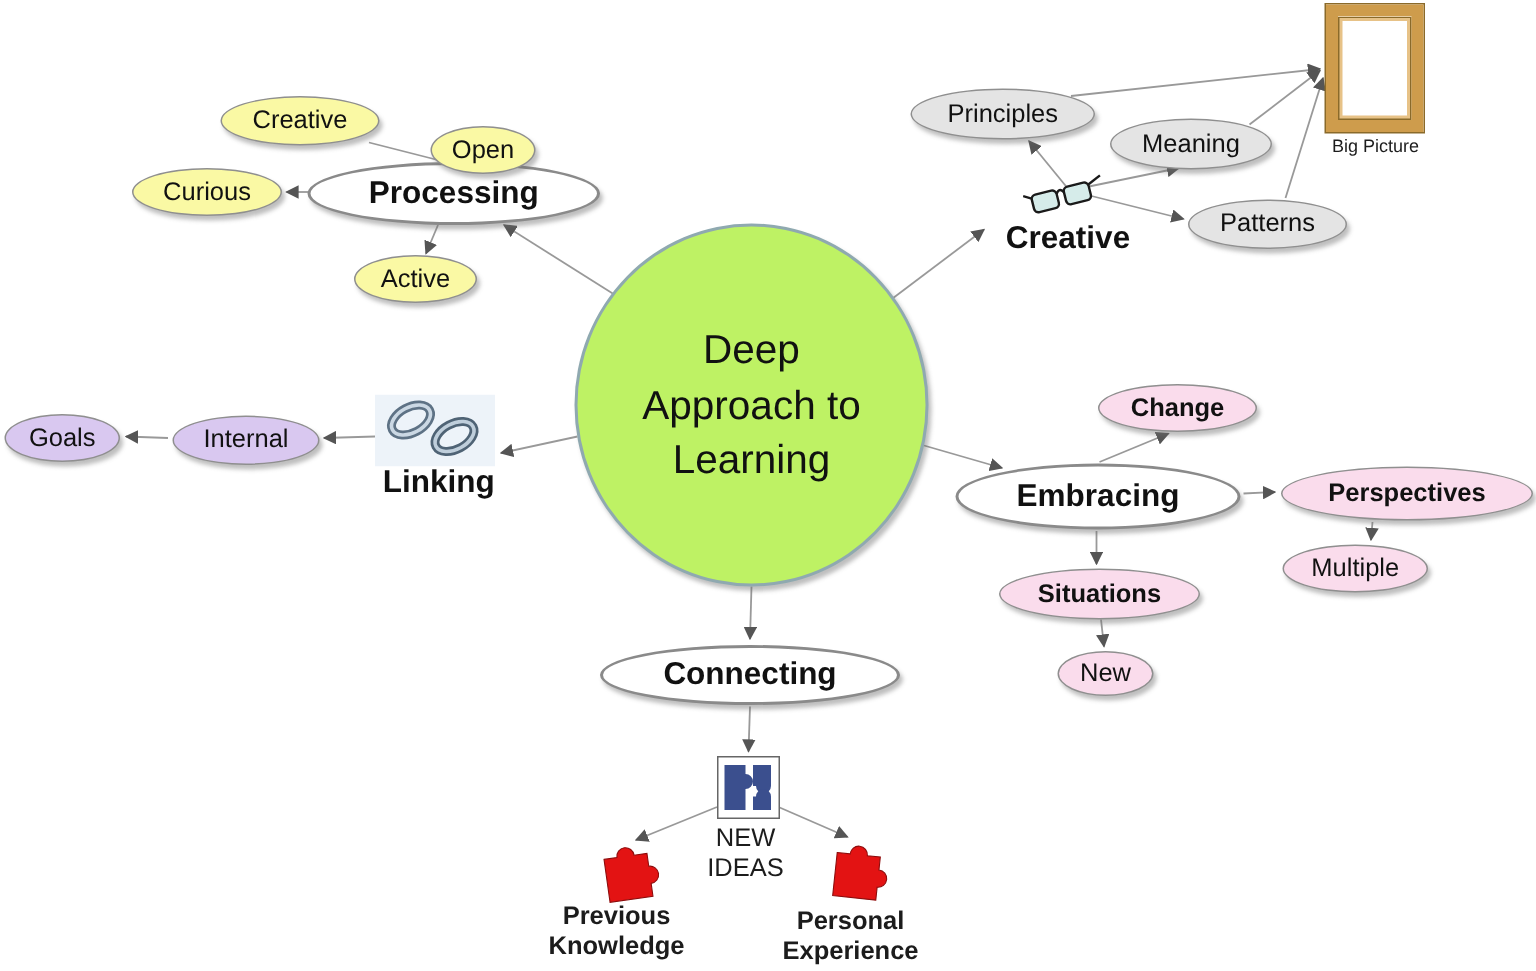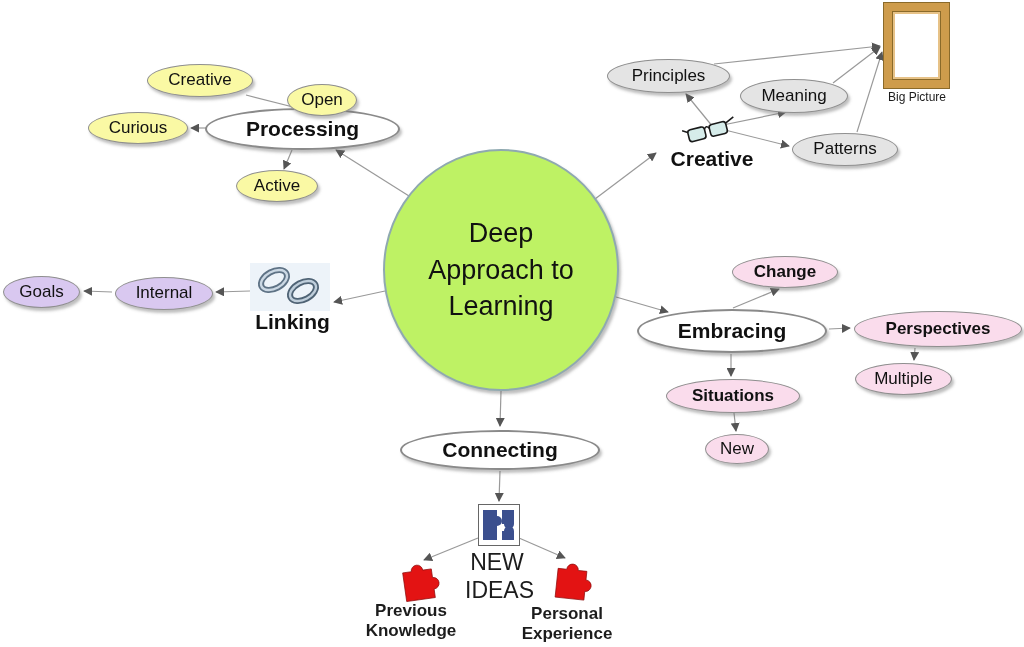--- a/index.html
+++ b/index.html
@@ -167,21 +167,21 @@
     <span>Connecting</span>
   </div>
   <svg class="icon" style="left:478px;top:504px;" width="42" height="42" viewBox="0 0 42 42">
     <rect x="0.5" y="0.5" width="41" height="41" fill="#ffffff" stroke="#666666" stroke-width="1"></rect>
     <g fill="#3B4F8E">
       <path d="M5,6 H19 V12 A5,5 0 0 1 19,22 V36 H5 Z"></path>
       <path d="M24,6 H36 V20 A5,5 0 0 1 26,20 H24 Z"></path>
       <path d="M24,27 H26 A5,5 0 0 1 36,27 V36 H24 Z"></path>
     </g>
   </svg>
-  <div class="caption" style="left:465px;top:549px;width:64px;font-size:23px;">
+  <div class="caption" style="left:465px;top:549px;width:64px;font-size:17px;">
     <span>NEW IDEAS</span>
   </div>
   <svg class="icon" style="left:394px;top:552px;" width="50" height="52" viewBox="0 0 64 72">
     <path d="M12,26 H24 A8,8 0 0 1 40,26 H52 V38 A8,8 0 0 1 52,54 V66 H12 Z" transform="rotate(-8 32 46)" fill="#E31313" stroke="#8d0c0c" stroke-width="1"></path>
   </svg>
   <svg class="icon" style="left:546px;top:551px;" width="50" height="52" viewBox="0 0 64 72">
     <path d="M12,26 H24 A8,8 0 0 1 40,26 H52 V38 A8,8 0 0 1 52,54 V66 H12 Z" transform="rotate(6 32 46)" fill="#E31313" stroke="#8d0c0c" stroke-width="1"></path>
   </svg>
   <div class="caption bold" style="left:341px;top:601px;width:140px;font-size:17px;">
     <span>Previous Knowledge</span>

